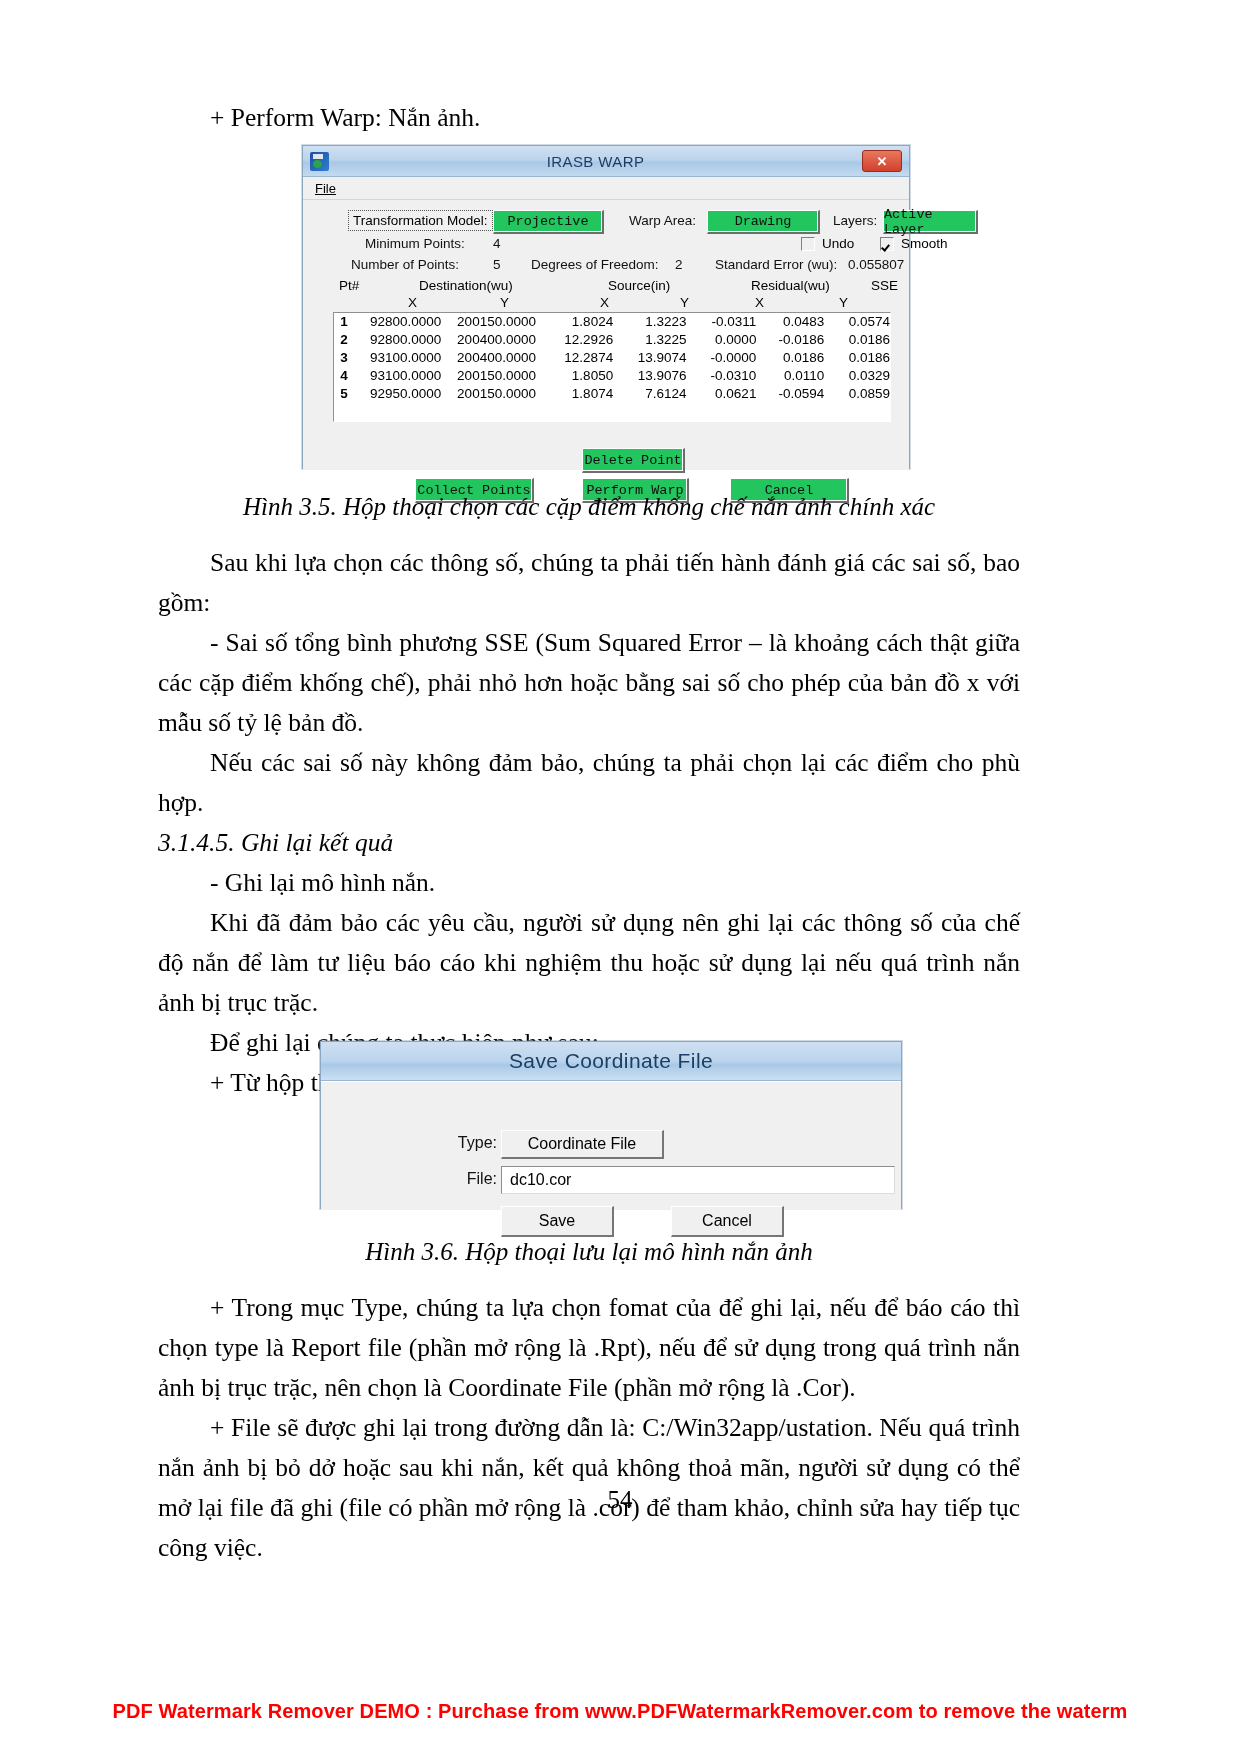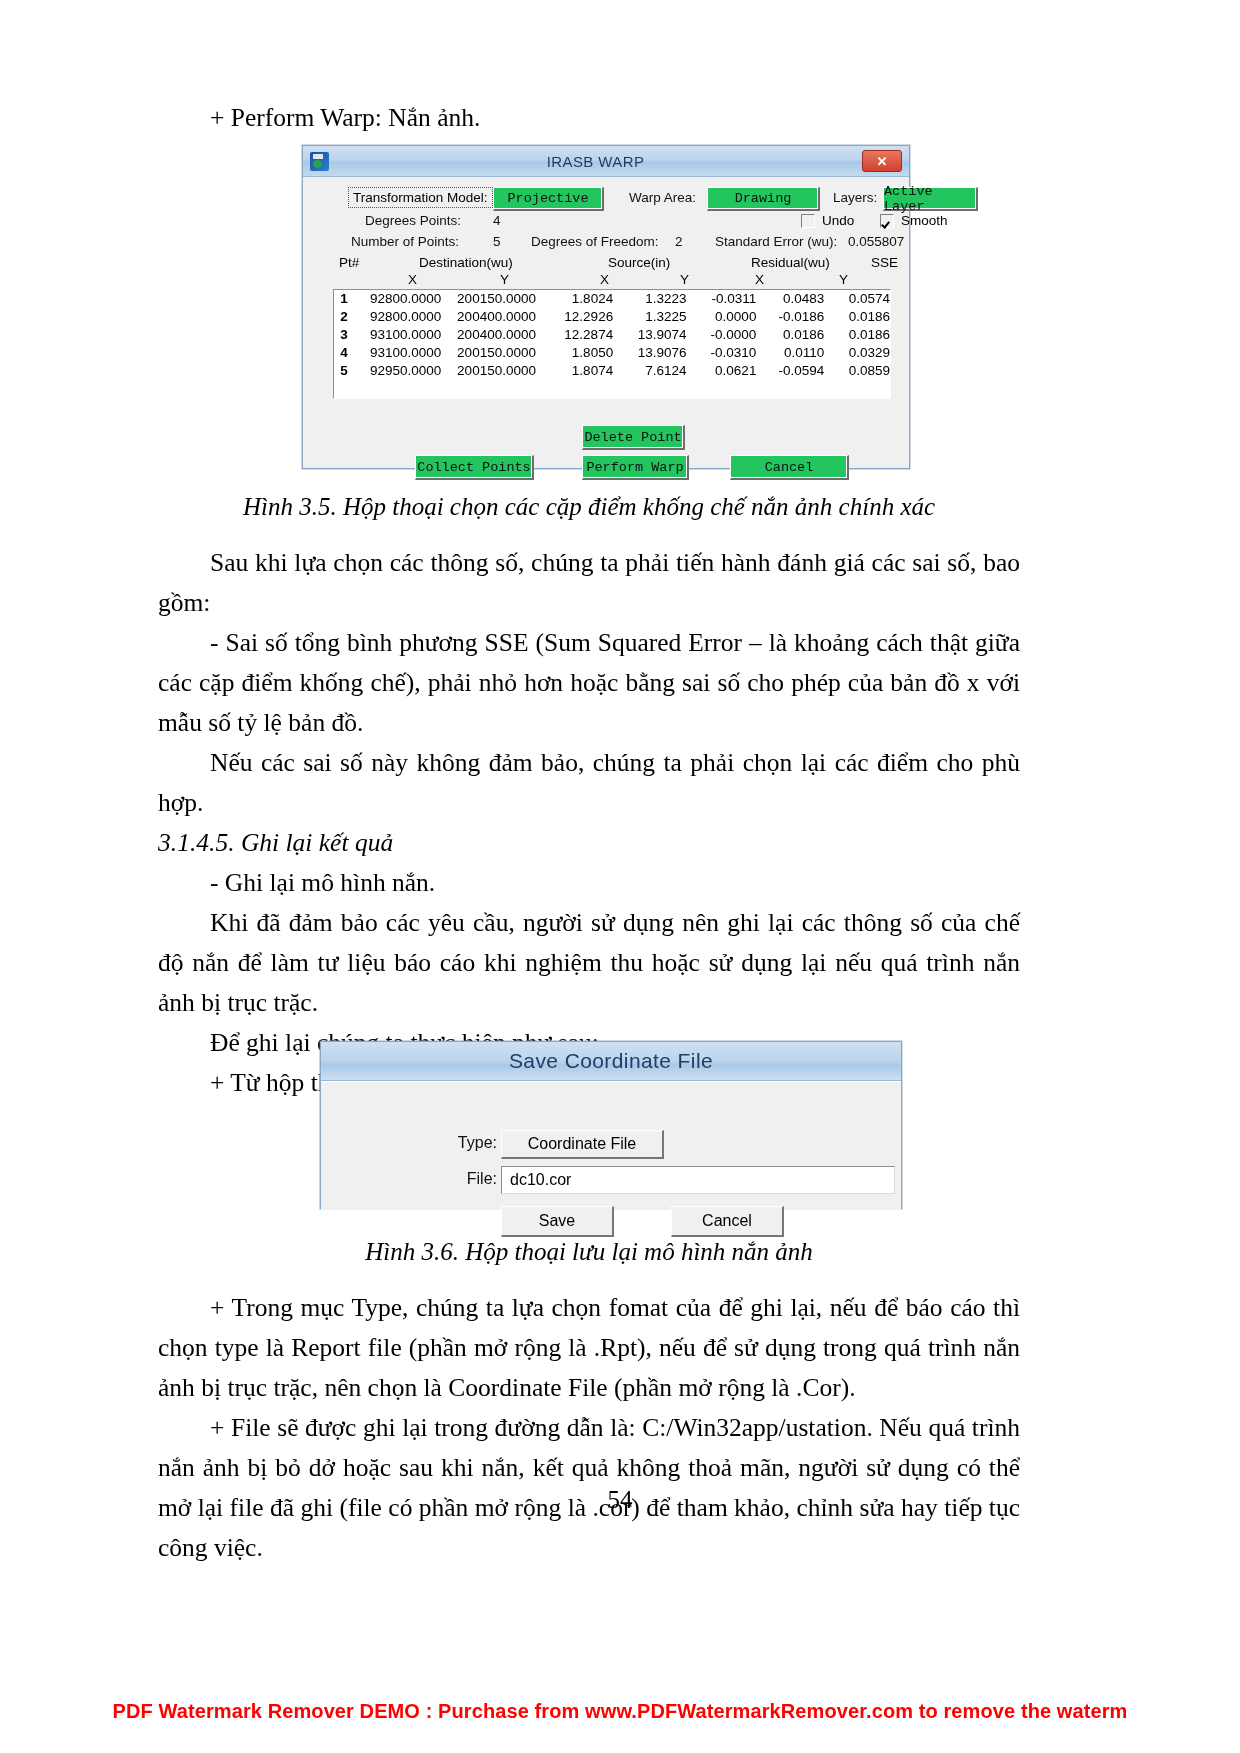--- a/index.html
+++ b/index.html
@@ -274,33 +274,36 @@
   </div>
 
   <div class="win-dialog" style="left:302px;top:145px;width:606px;height:322px;">
 
     <div class="titlebar">
       <div class="app-icon"></div>
       <div class="title">IRASB WARP</div>
       <div class="close-btn">✕</div>
     </div>
 
+    <div class="menubar">
+      <span class="menu-item"><u>File</u></span>
+    </div>
 
     <div class="warp-body">
 
       <div class="dotted-label" style="left:45px;top:10px;">Transformation Model:</div>
       <div class="w-btn flat" style="left:190px;top:10px;width:108px;height:21px;">Projective</div>
 
       <div class="w-label" style="left:326px;top:13px;">Warp Area:</div>
       <div class="w-btn flat" style="left:404px;top:10px;width:110px;height:21px;">Drawing</div>
 
       <div class="w-label" style="left:530px;top:13px;">Layers:</div>
       <div class="w-btn flat" style="left:580px;top:10px;width:92px;height:21px;">Active Layer</div>
 
-      <div class="w-label" style="left:62px;top:36px;">Degrees Points:</div>
+      <div class="w-label" style="left:62px;top:36px;">Minimum Points:</div>
       <div class="w-label" style="left:190px;top:36px;">4</div>
 
       <div class="chk" style="left:498px;top:36px;">
         <span class="box"></span>
         <span>Undo</span>
       </div>
       <div class="chk checked" style="left:577px;top:36px;">
         <span class="box"></span>
         <span>Smooth</span>
       </div>

